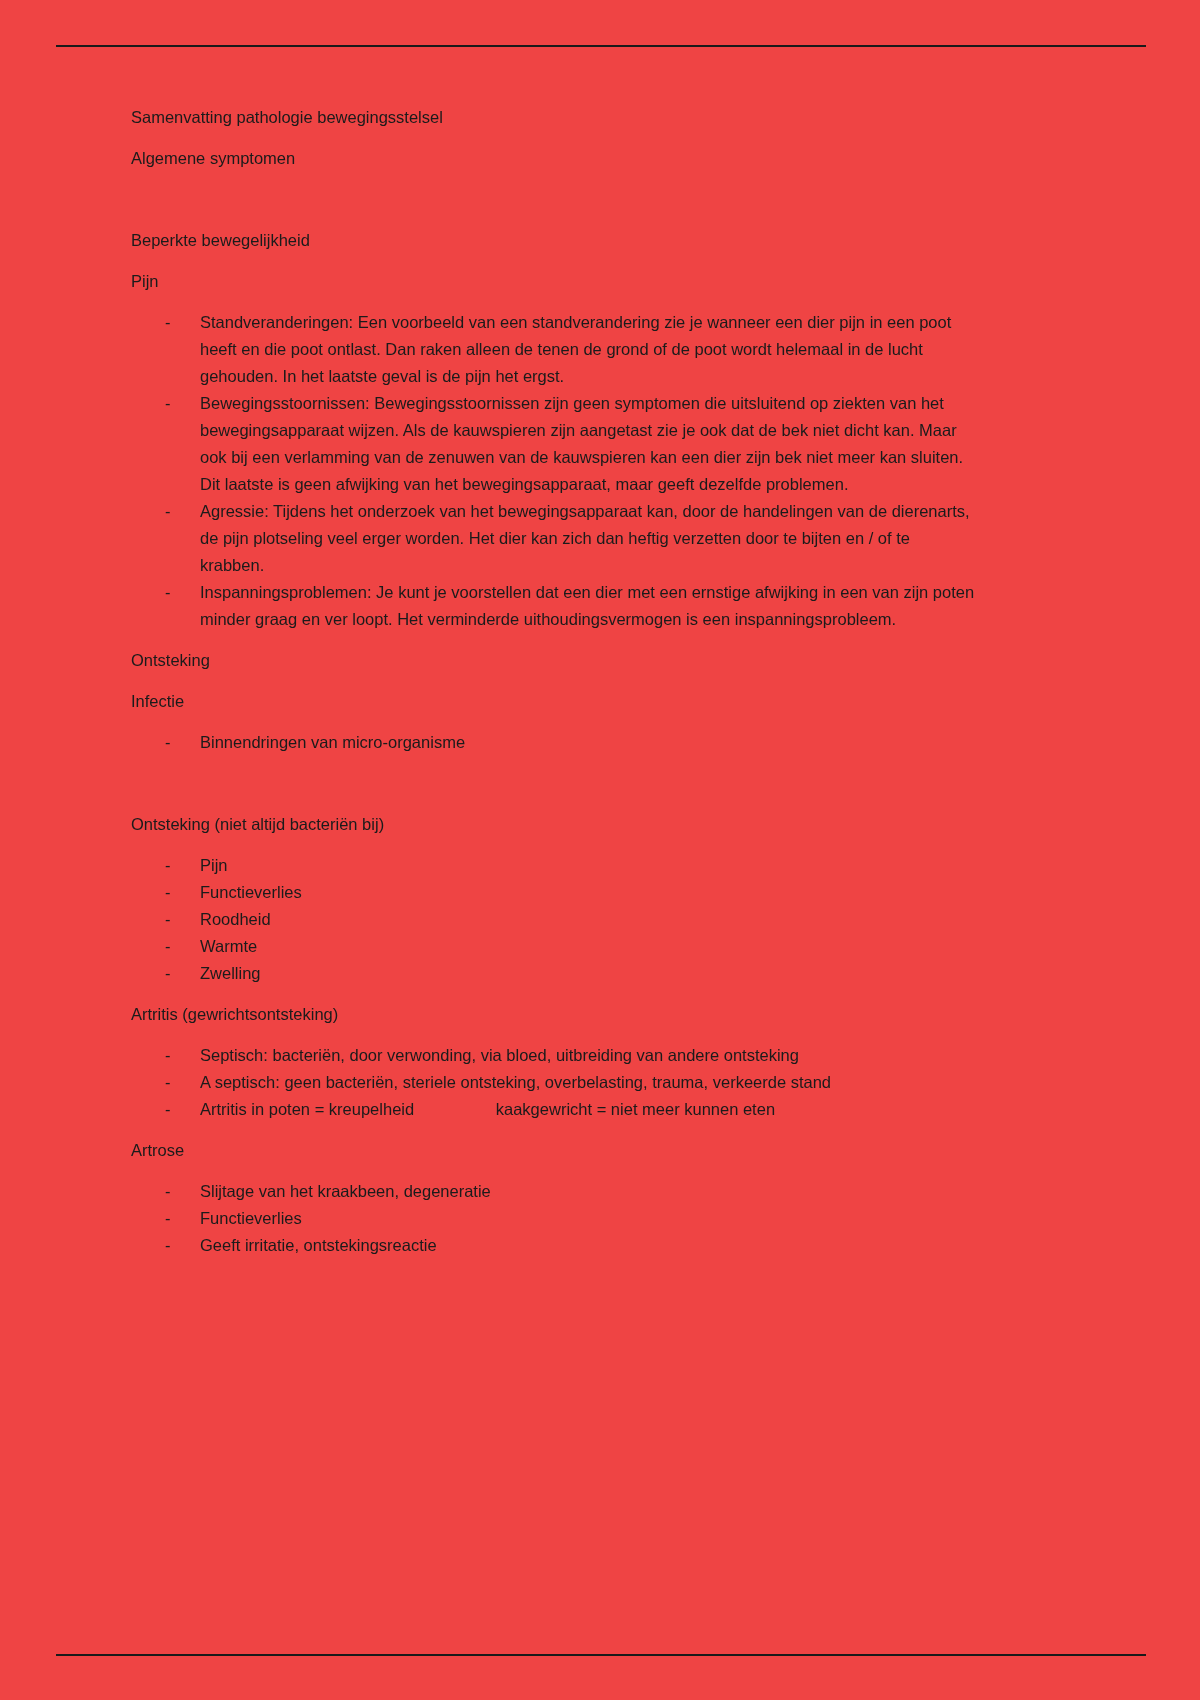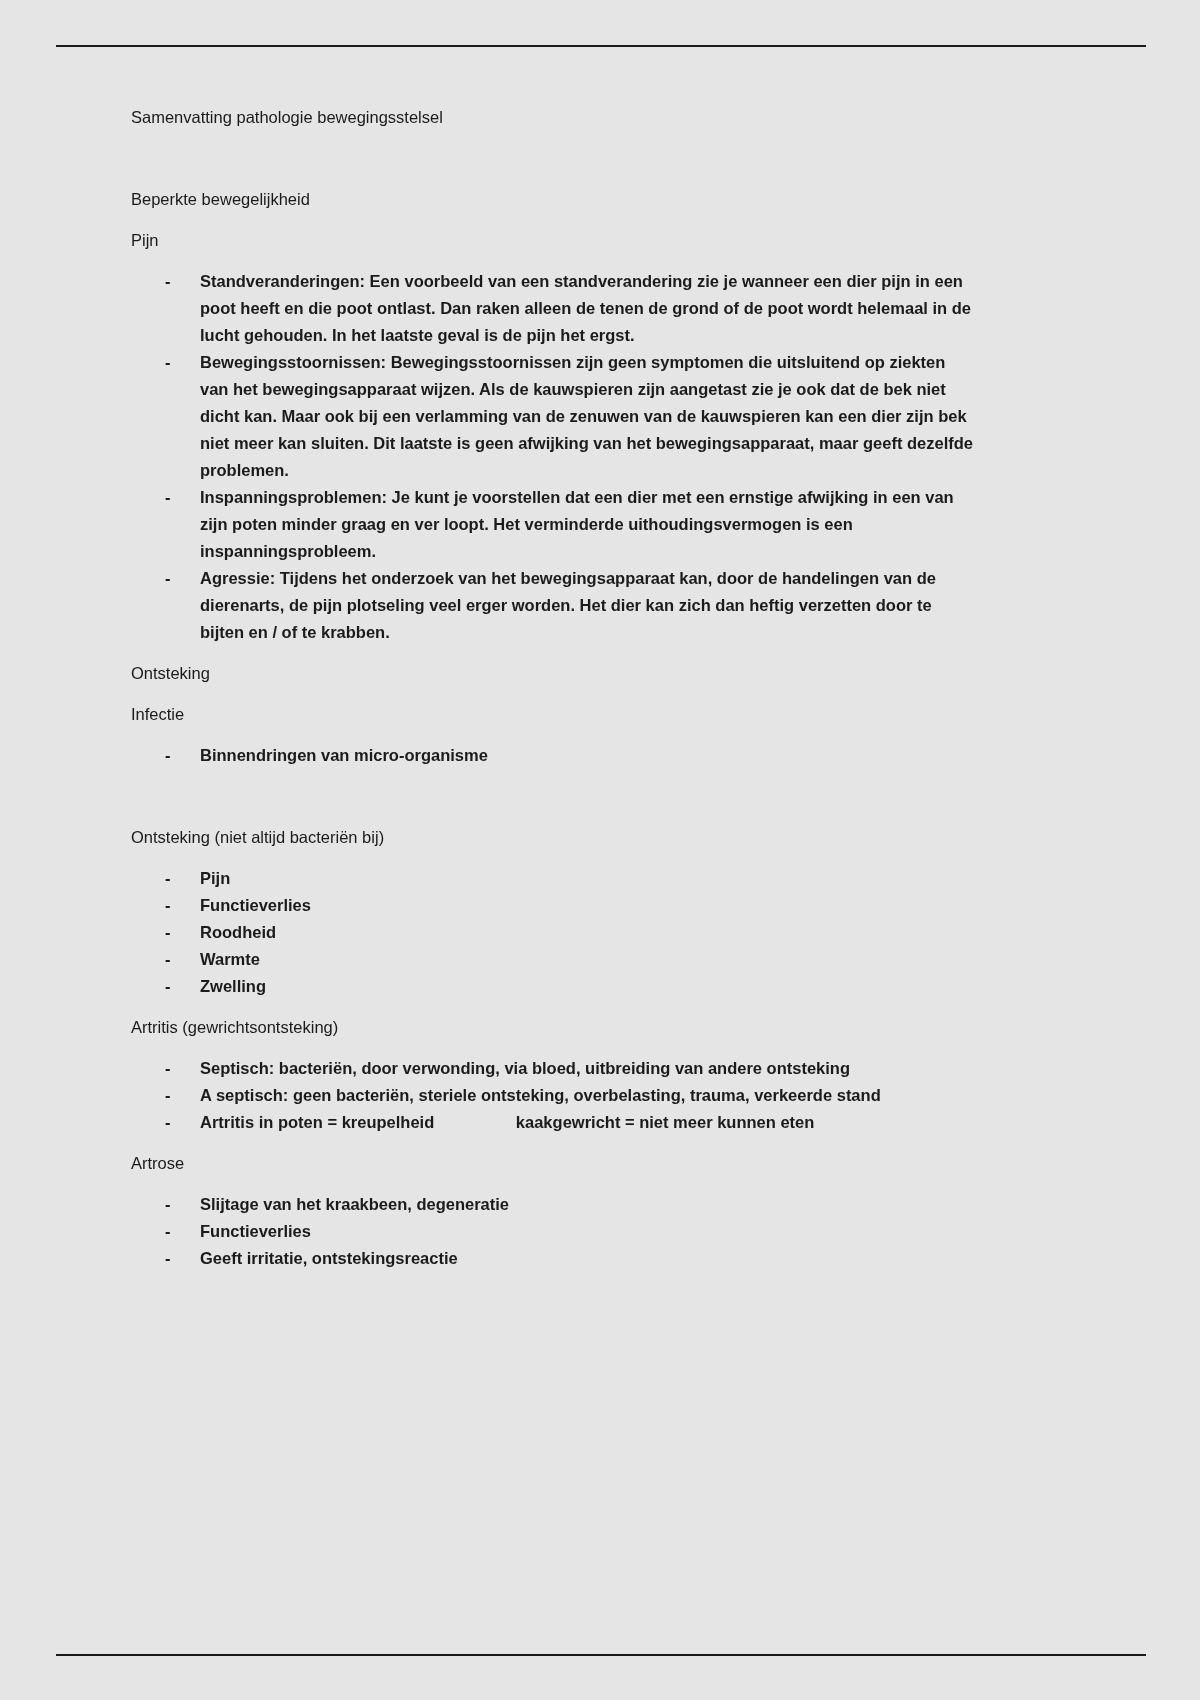--- a/index.html
+++ b/index.html
@@ -8,21 +8,21 @@
     width: 1200px;
     height: 1700px;
     position: relative;
     background: #ffffff;
     font-family: "Liberation Sans", sans-serif;
     color: #1b1b1b;
   }
   .page {
     position: absolute;
     inset: 0;
-    background: #e5e5e5;
+    background: #ef4444;
   }
   .rule {
     position: absolute;
     left: 56px;
     width: 1090px;
     height: 2px;
     background: #1a1a1a;
   }
   .rule.top { top: 45px; }
   .rule.bottom { top: 1654px; }
@@ -33,21 +33,20 @@
     width: 846px;
     font-size: 16.5px;
     line-height: 27px;
   }
   .para {
     margin: 0 0 14px 0;
   }
   .ul {
     margin: 0 0 14px 0;
     padding: 0;
-    font-weight: bold;
   }
   .li {
     position: relative;
     padding-left: 69px;
     margin: 0;
   }
   .li::before {
     content: "-";
     position: absolute;
     left: 34px;
@@ -58,31 +57,32 @@
 </style>
 </head>
 <body>
 
 <div class="page">
   <div class="rule top"></div>
 
   <div class="content">
 
     <p class="para">Samenvatting pathologie bewegingsstelsel</p>
+    <p class="para">Algemene symptomen</p>
 
     <div class="spacer"></div>
 
     <p class="para">Beperkte bewegelijkheid</p>
     <p class="para">Pijn</p>
 
     <div class="ul">
       <div class="li">Standveranderingen: Een voorbeeld van een standverandering zie je wanneer een dier pijn in een poot heeft en die poot ontlast. Dan raken alleen de tenen de grond of de poot wordt helemaal in de lucht gehouden. In het laatste geval is de pijn het ergst.</div>
       <div class="li">Bewegingsstoornissen: Bewegingsstoornissen zijn geen symptomen die uitsluitend op ziekten van het bewegingsapparaat wijzen. Als de kauwspieren zijn aangetast zie je ook dat de bek niet dicht kan. Maar ook bij een verlamming van de zenuwen van de kauwspieren kan een dier zijn bek niet meer kan sluiten. Dit laatste is geen afwijking van het bewegingsapparaat, maar geeft dezelfde problemen.</div>
+      <div class="li">Agressie: Tijdens het onderzoek van het bewegingsapparaat kan, door de handelingen van de dierenarts, de pijn plotseling veel erger worden. Het dier kan zich dan heftig verzetten door te bijten en / of te krabben.</div>
       <div class="li">Inspanningsproblemen: Je kunt je voorstellen dat een dier met een ernstige afwijking in een van zijn poten minder graag en ver loopt. Het verminderde uithoudingsvermogen is een inspanningsprobleem.</div>
-      <div class="li">Agressie: Tijdens het onderzoek van het bewegingsapparaat kan, door de handelingen van de dierenarts, de pijn plotseling veel erger worden. Het dier kan zich dan heftig verzetten door te bijten en / of te krabben.</div>
     </div>
 
     <p class="para">Ontsteking</p>
 
 
     <p class="para">Infectie</p>
 
     <div class="ul">
       <div class="li">Binnendringen van micro-organisme</div>
     </div>

